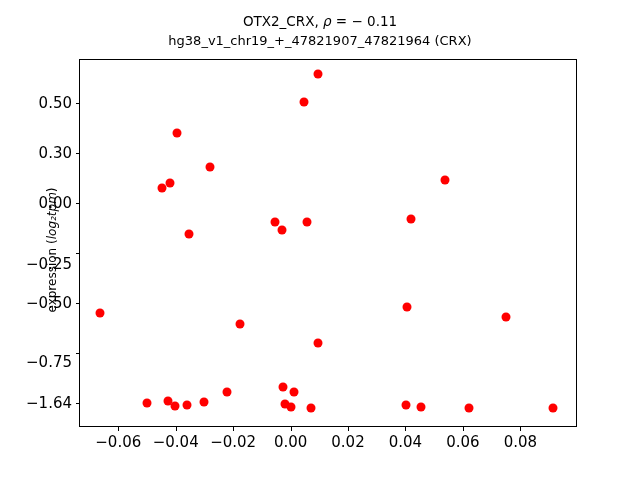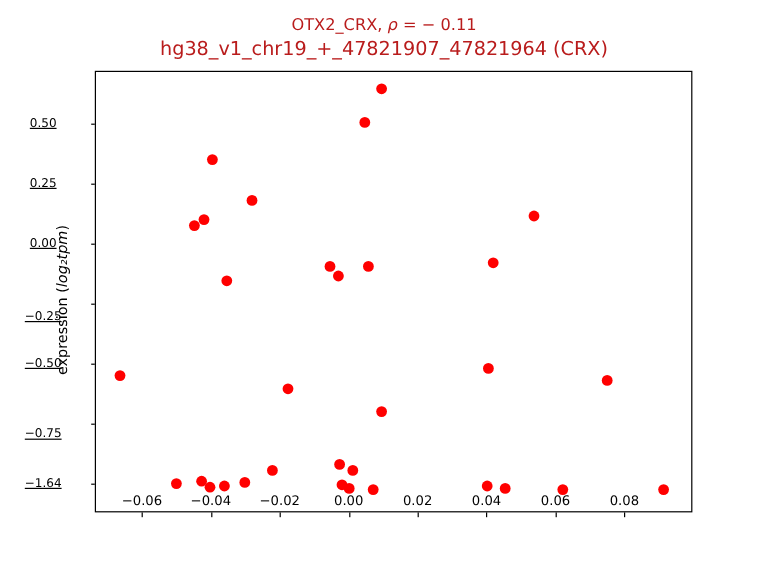--- a/index.html
+++ b/index.html
@@ -1,37 +1,37 @@
 <!DOCTYPE html>
 <html><head>
 <meta charset="utf-8">
 <style>
   html,body{margin:0;padding:0;background:#ffffff;}
   body{width:640px;height:480px;font-family:"DejaVu Sans",sans-serif;overflow:hidden;}
   #figure{position:relative;width:640px;height:480px;background:#ffffff;}
 
-  #title-block{position:absolute;left:0;top:12px;width:640px;text-align:center;color:#b91c1c;}
+  #title-block{position:absolute;left:0;top:12px;width:640px;text-align:center;color:#000000;}
   #title-line1{font-size:13.5px;line-height:19px;white-space:pre;}
-  #title-line2{font-size:16px;line-height:19px;white-space:pre;}
+  #title-line2{font-size:13px;line-height:19px;white-space:pre;}
   .ital{font-style:italic;}
 
   
   #axes{position:absolute;left:79px;top:59px;width:498px;height:368px;
         border:1.1px solid #000;box-sizing:border-box;background:#fff;}
   #plotarea{position:absolute;left:0;top:0;width:100%;height:100%;overflow:hidden;}
 
   .pt{position:absolute;width:9px;height:9px;border-radius:50%;
       transform:translate(-50%,-50%);}
 
   .xtick{position:absolute;top:427px;width:1px;height:3.5px;background:#000;}
-  .xticklabel{position:absolute;top:411px;font-size:11px;color:#000;
+  .xticklabel{position:absolute;top:433px;font-size:15px;color:#000;
               transform:translateX(-50%);white-space:pre;}
   .ytick{position:absolute;left:75.5px;width:3.5px;height:1px;background:#000;}
-  .yticklabel{position:absolute;right:578px;font-size:10px;color:#000;
-              transform:translateY(-50%);white-space:pre;text-align:center;text-decoration:underline;}
+  .yticklabel{position:absolute;right:578px;font-size:15px;color:#000;
+              transform:translateY(-50%);white-space:pre;text-align:right;}
   #yticklabels{position:absolute;left:0;top:0;width:72px;height:480px;}
   .yticklabel{position:absolute;right:0;width:72px;}
 
   #xlabel{position:absolute;left:79px;top:452px;width:498px;text-align:center;
           font-size:12px;color:#000;}
   #ylabel{position:absolute;left:-78px;top:243px;width:260px;text-align:center;
           font-size:12px;color:#000;transform:rotate(-90deg);transform-origin:center center;}
 </style>
 </head>
 <body>
@@ -104,21 +104,21 @@
       <div class="ytick" style="top: 102.5px;"></div>
       <div class="ytick" style="top: 152.5px;"></div>
       <div class="ytick" style="top: 202.5px;"></div>
       <div class="ytick" style="top: 252.5px;"></div>
       <div class="ytick" style="top: 302.5px;"></div>
       <div class="ytick" style="top: 352.5px;"></div>
       <div class="ytick" style="top: 402.5px;"></div>
     </div>
   <div id="yticklabels">
       <div class="yticklabel" style="top: 102.5px;">0.50</div>
-      <div class="yticklabel" style="top: 152.5px;">0.25</div>
+      <div class="yticklabel" style="top: 152.5px;">0.30</div>
       <div class="yticklabel" style="top: 202.5px;">0.00</div>
       <div class="yticklabel" style="top: 264px;">−0.25</div>
       <div class="yticklabel" style="top: 302.5px;">−0.50</div>
       <div class="yticklabel" style="top: 362px;">−0.75</div>
       <div class="yticklabel" style="top: 402.5px;">−1.64</div>
     </div>
 
   <div id="ylabel"><span>expression (</span><span class="ital">log₂tpm</span><span>)</span></div>
 
 </div>

